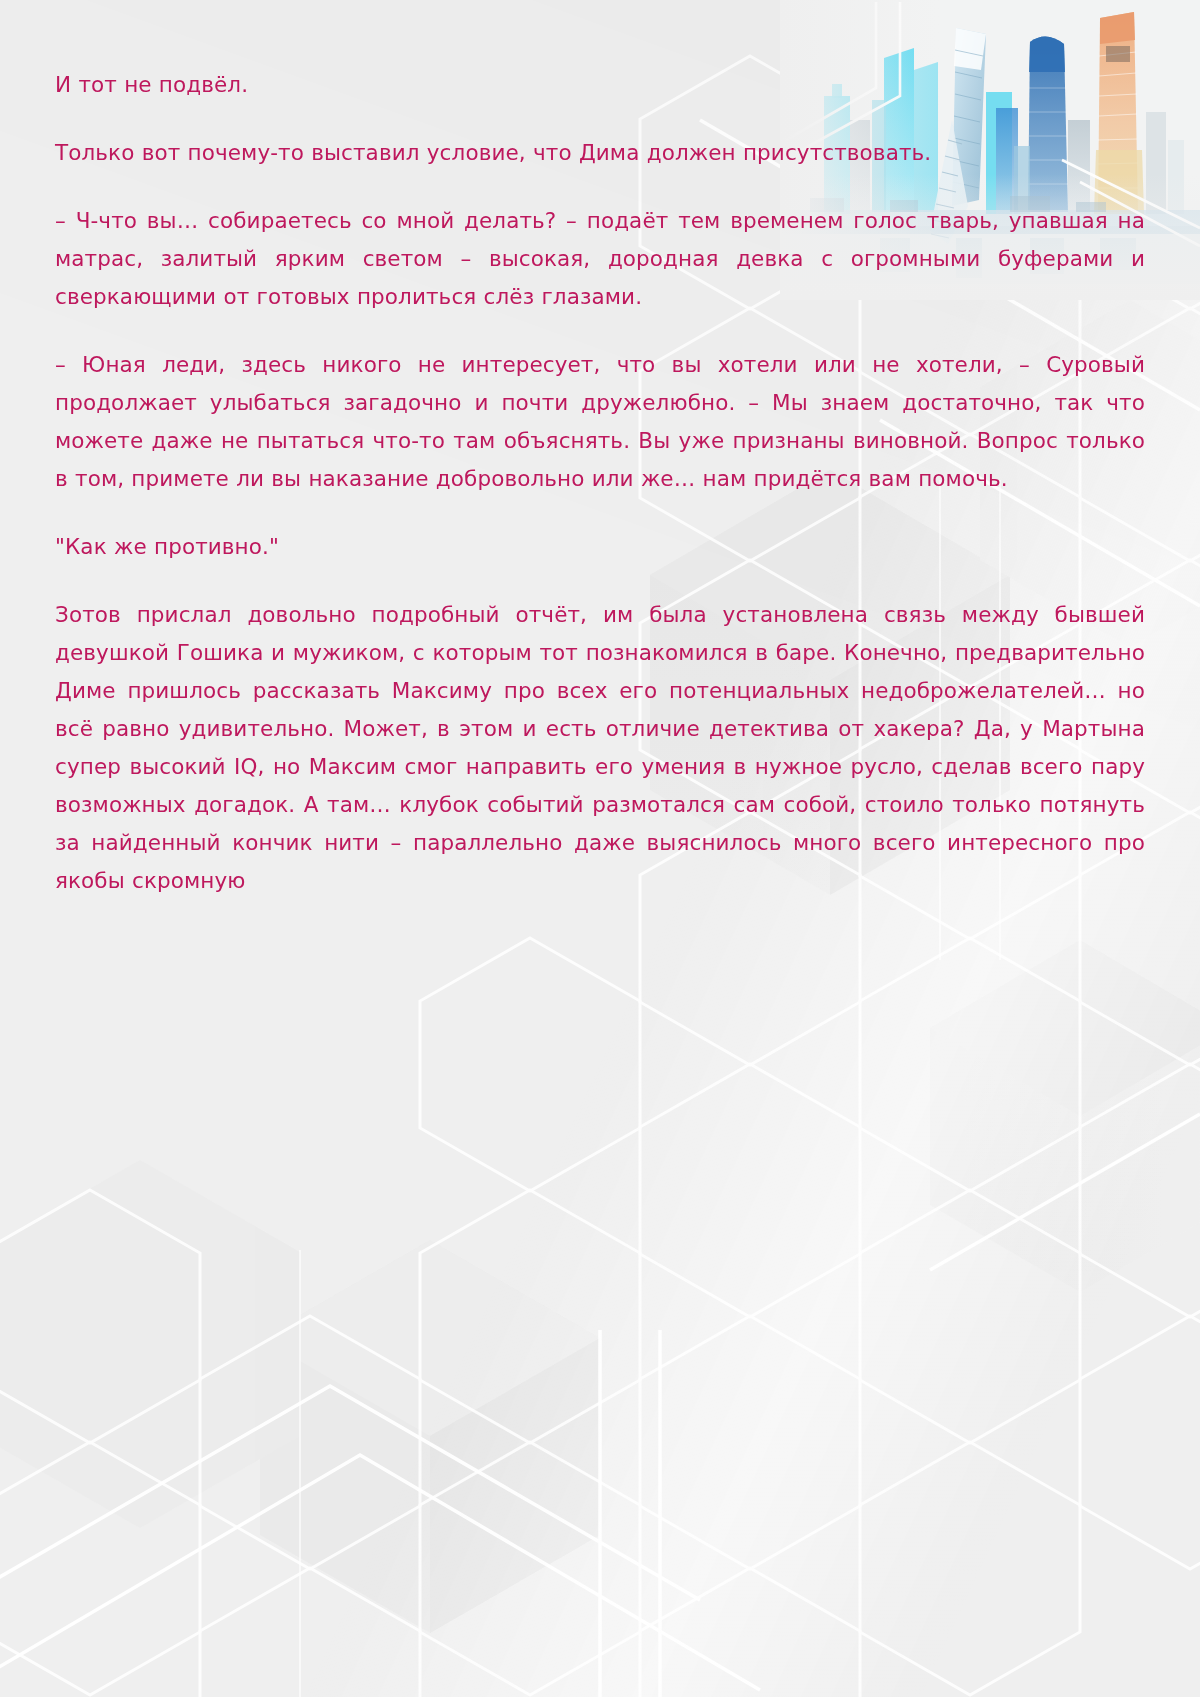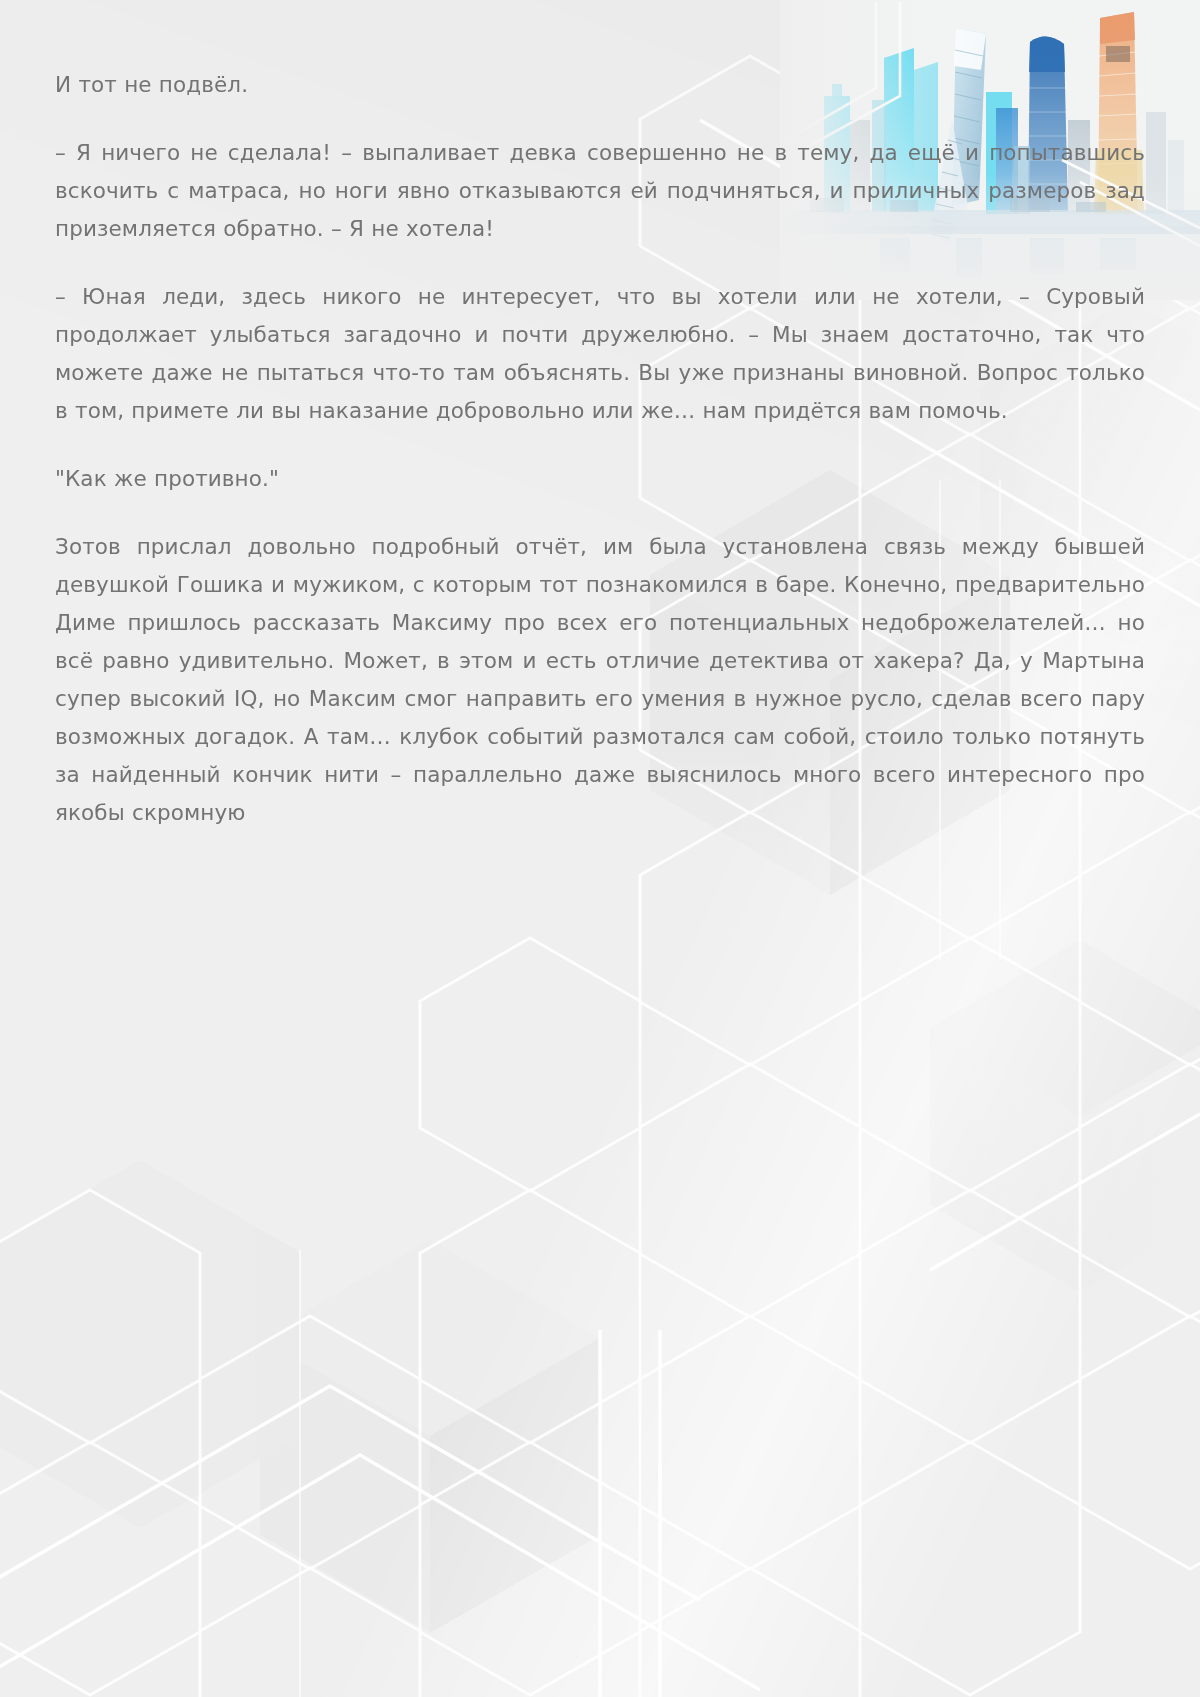--- a/index.html
+++ b/index.html
@@ -65,21 +65,21 @@
   .content {
     position: absolute;
     top: 66px;
     left: 55px;
     width: 1090px;
   }
   p.para {
     margin: 0 0 30px 0;
     font-size: 21.5px;
     line-height: 38px;
-    color: #737373;
+    color: #be185d;
     text-align: justify;
     text-justify: inter-word;
     letter-spacing: 0.1px;
     position: relative;
     z-index: 3;
     word-spacing: 0.3px;
   }
   p.para:last-child { margin-bottom: 0; }
   p.para.nojust { text-align: left; }
 </style>
@@ -291,19 +291,20 @@
         <path d="M 120 2 L 120 96 L 18 152"></path>
         <path d="M 282 160 L 420 228"></path>
         <path d="M 300 182 L 420 246"></path>
       </g>
     </svg>
     <div class="skyline-fade"></div>
   </div>
 
   <div class="content">
     <p class="para nojust">И тот не подвёл.</p>
-    <p class="para">– Я ничего не сделала! – выпаливает девка совершенно не в тему, да ещё и попытавшись вскочить с матраса, но ноги явно отказываются ей подчиняться, и приличных размеров зад приземляется обратно. – Я не хотела!</p>
+    <p class="para nojust">Только вот почему-то выставил условие, что Дима должен присутствовать.</p>
+    <p class="para">– Ч-что вы… собираетесь со мной делать? – подаёт тем временем голос тварь, упавшая на матрас, залитый ярким светом – высокая, дородная девка с огромными буферами и сверкающими от готовых пролиться слёз глазами.</p>
     <p class="para">– Юная леди, здесь никого не интересует, что вы хотели или не хотели, – Суровый продолжает улыбаться загадочно и почти дружелюбно. – Мы знаем достаточно, так что можете даже не пытаться что-то там объяснять. Вы уже признаны виновной. Вопрос только в том, примете ли вы наказание добровольно или же… нам придётся вам помочь.</p>
     <p class="para nojust">"Как же противно."</p>
     <p class="para">Зотов прислал довольно подробный отчёт, им была установлена связь между бывшей девушкой Гошика и мужиком, с которым тот познакомился в баре. Конечно, предварительно Диме пришлось рассказать Максиму про всех его потенциальных недоброжелателей… но всё равно удивительно. Может, в этом и есть отличие детектива от хакера? Да, у Мартына супер высокий IQ, но Максим смог направить его умения в нужное русло, сделав всего пару возможных догадок. А там… клубок событий размотался сам собой, стоило только потянуть за найденный кончик нити – параллельно даже выяснилось много всего интересного про якобы скромную</p>
   </div>
 
 </div>
 
 </body></html>

